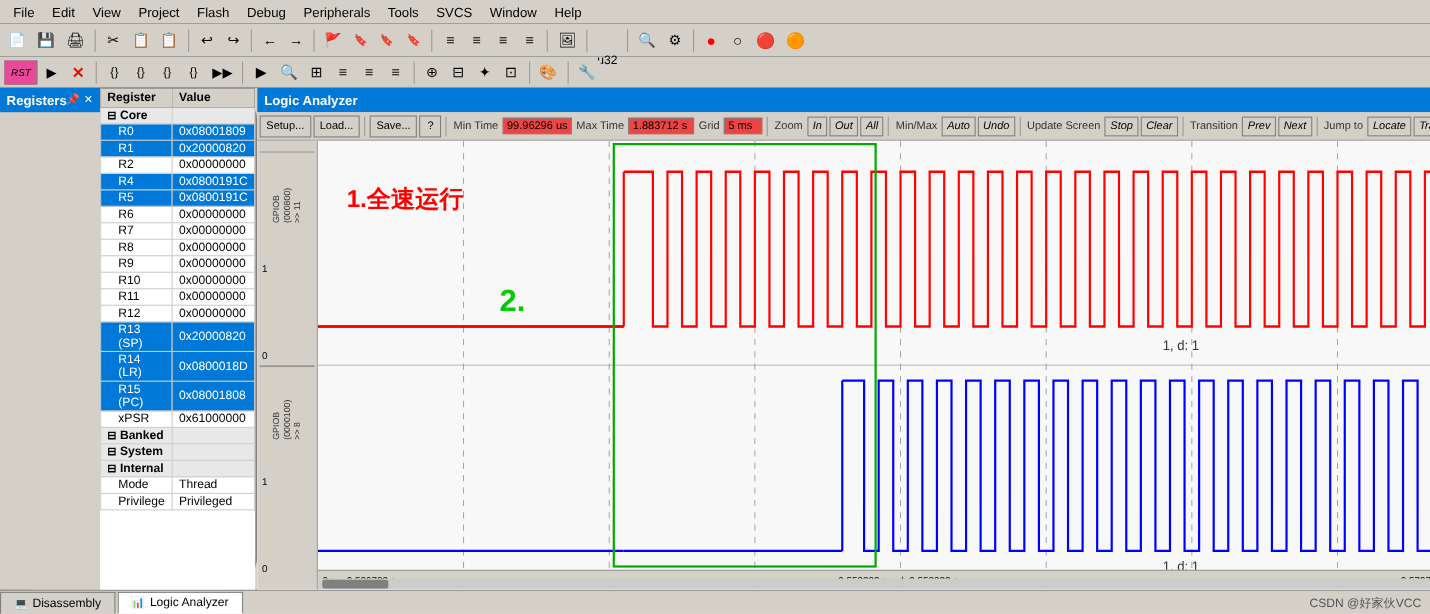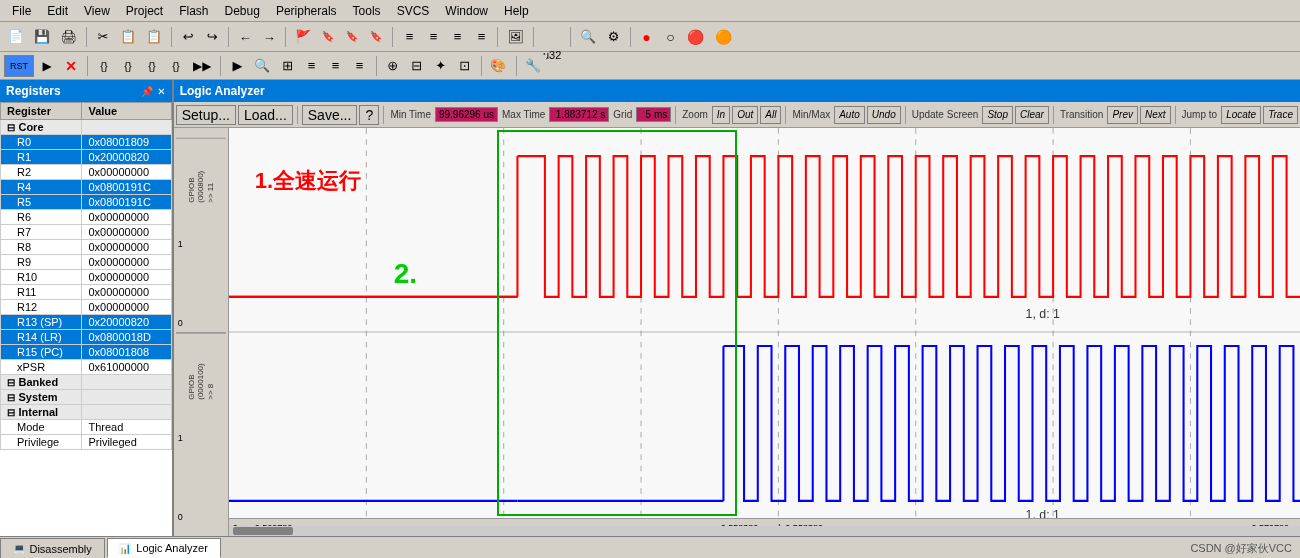--- a/index.html
+++ b/index.html
@@ -12,43 +12,43 @@
     
     .toolbar { background: #d4d0c8; display: flex; align-items: center; height: 30px; border-bottom: 1px solid #999; padding: 2px 4px; gap: 2px; }
     .toolbar-btn { background: #d4d0c8; border: 1px solid transparent; padding: 1px 3px; cursor: pointer; display: flex; align-items: center; justify-content: center; min-width: 22px; height: 22px; font-size: 13px; }
     .toolbar-sep { width: 1px; height: 20px; background: #999; margin: 0 3px; }
     .toolbar2 { background: #d4d0c8; display: flex; align-items: center; height: 28px; border-bottom: 1px solid #999; padding: 2px 4px; gap: 2px; }
 
     
     .main-layout { display: flex; height: calc(558px - 22px - 30px - 28px - 22px); }
 
     
-    .left-panel { width: 455px; border-right: 2px solid #808080; display: flex; flex-direction: column; background: #d4d0c8; }
+    .left-panel { width: 455px; border-right: 2px solid #808080; display: flex; flex-direction: row; background: #d4d0c8; border-radius: 31px; }
     .panel-header { background: #0078d7; color: white; padding: 2px 6px; display: flex; justify-content: space-between; align-items: center; height: 22px; font-size: 11px; }
     .panel-title { font-weight: bold; font-size: 12px; }
     .panel-controls { display: flex; gap: 3px; }
     .panel-ctrl-btn { background: transparent; border: none; color: white; cursor: pointer; font-size: 10px; }
 
     
     .reg-table { flex: 1; overflow-y: auto; background: white; }
     .reg-table table { width: 100%; border-collapse: collapse; }
     .reg-table th { background: #d4d0c8; border: 1px solid #999; padding: 2px 6px; text-align: left; font-size: 11px; position: sticky; top: 0; }
     .reg-table td { border: 1px solid #ccc; padding: 1px 6px; font-size: 11px; }
     .reg-row-normal td { background: white; }
     .reg-row-selected td { background: #0078d7; color: white; }
     .reg-group-header td { background: #e8e8e8; font-weight: bold; }
     .reg-indent-1 { padding-left: 16px !important; }
 
     
     .right-panel { flex: 1; display: flex; flex-direction: column; background: #d4d0c8; }
     .la-header { background: #0078d7; color: white; padding: 2px 6px; height: 22px; font-size: 12px; font-weight: bold; display: flex; align-items: center; }
     .la-toolbar { background: #d4d0c8; display: flex; align-items: center; padding: 2px; gap: 2px; border-bottom: 1px solid #999; height: 26px; flex-wrap: nowrap; }
-    .la-btn { background: #d4d0c8; border: 1px solid #808080; padding: 1px 5px; cursor: pointer; font-size: 14px; height: 20px; white-space: nowrap; }
+    .la-btn { background: #d4d0c8; border: 1px solid #808080; padding: 1px 5px; cursor: pointer; font-size: 10px; height: 20px; white-space: nowrap; }
     .la-label { font-size: 10px; color: #333; white-space: nowrap; margin: 0 2px; }
-    .la-value { font-size: 10px; color: #000; white-space: nowrap; background: #be185d; border: 1px solid #808080; padding: 1px 3px; min-width: 60px; text-align: right; }
+    .la-value { font-size: 10px; color: #000; white-space: nowrap; background: #ef4444; border: 1px solid #808080; padding: 1px 3px; min-width: 60px; }
     .la-sep { width: 1px; height: 18px; background: #999; margin: 0 2px; }
     .la-zoom-btn { background: #d4d0c8; border: 1px solid #808080; padding: 1px 4px; cursor: pointer; font-size: 10px; height: 18px; font-style: italic; }
 
     
     .la-canvas { flex: 1; background: #f0f0f0; position: relative; overflow: hidden; display: flex; }
     .la-y-axis { width: 55px; background: #d4d0c8; border-right: 1px solid #999; display: flex; flex-direction: column; justify-content: space-around; padding: 10px 2px; font-size: 9px; }
     .la-waveform-area { flex: 1; position: relative; background: #f8f8f8; overflow: hidden; }
 
     
     .bottom-tabs { display: flex; align-items: flex-end; height: 22px; background: #d4d0c8; border-top: 1px solid #808080; }
@@ -119,21 +119,21 @@
   <button class="toolbar-btn">🔍</button>
   <button class="toolbar-btn">⚙</button>
   <div class="toolbar-sep"></div>
   <button class="toolbar-btn" style="color:red;font-size:14px;">●</button>
   <button class="toolbar-btn" style="font-size:14px;">○</button>
   <button class="toolbar-btn" style="font-size:14px;">🔴</button>
   <button class="toolbar-btn" style="font-size:14px;">🟠</button>
 </div>
 
 <div class="toolbar2">
-  <button class="toolbar-btn" style="background:#3b82f6;border:1px solid #808080;font-size:9px;width:30px;">RST</button>
+  <button class="toolbar-btn" style="background:#ec4899;border:1px solid #808080;font-size:9px;width:30px;font-style:italic;">RST</button>
   <button class="toolbar-btn" style="font-size:12px;">▶</button>
   <button class="toolbar-btn" style="color:red;font-size:14px;font-weight:bold;">✕</button>
   <div class="toolbar-sep"></div>
   <button class="toolbar-btn" style="font-size:11px;">{}</button>
   <button class="toolbar-btn" style="font-size:11px;">{}</button>
   <button class="toolbar-btn" style="font-size:11px;">{}</button>
   <button class="toolbar-btn" style="font-size:11px;">{}</button>
   <button class="toolbar-btn" style="font-size:12px;">▶▶</button>
   <div class="toolbar-sep"></div>
   <button class="toolbar-btn">▶</button>

